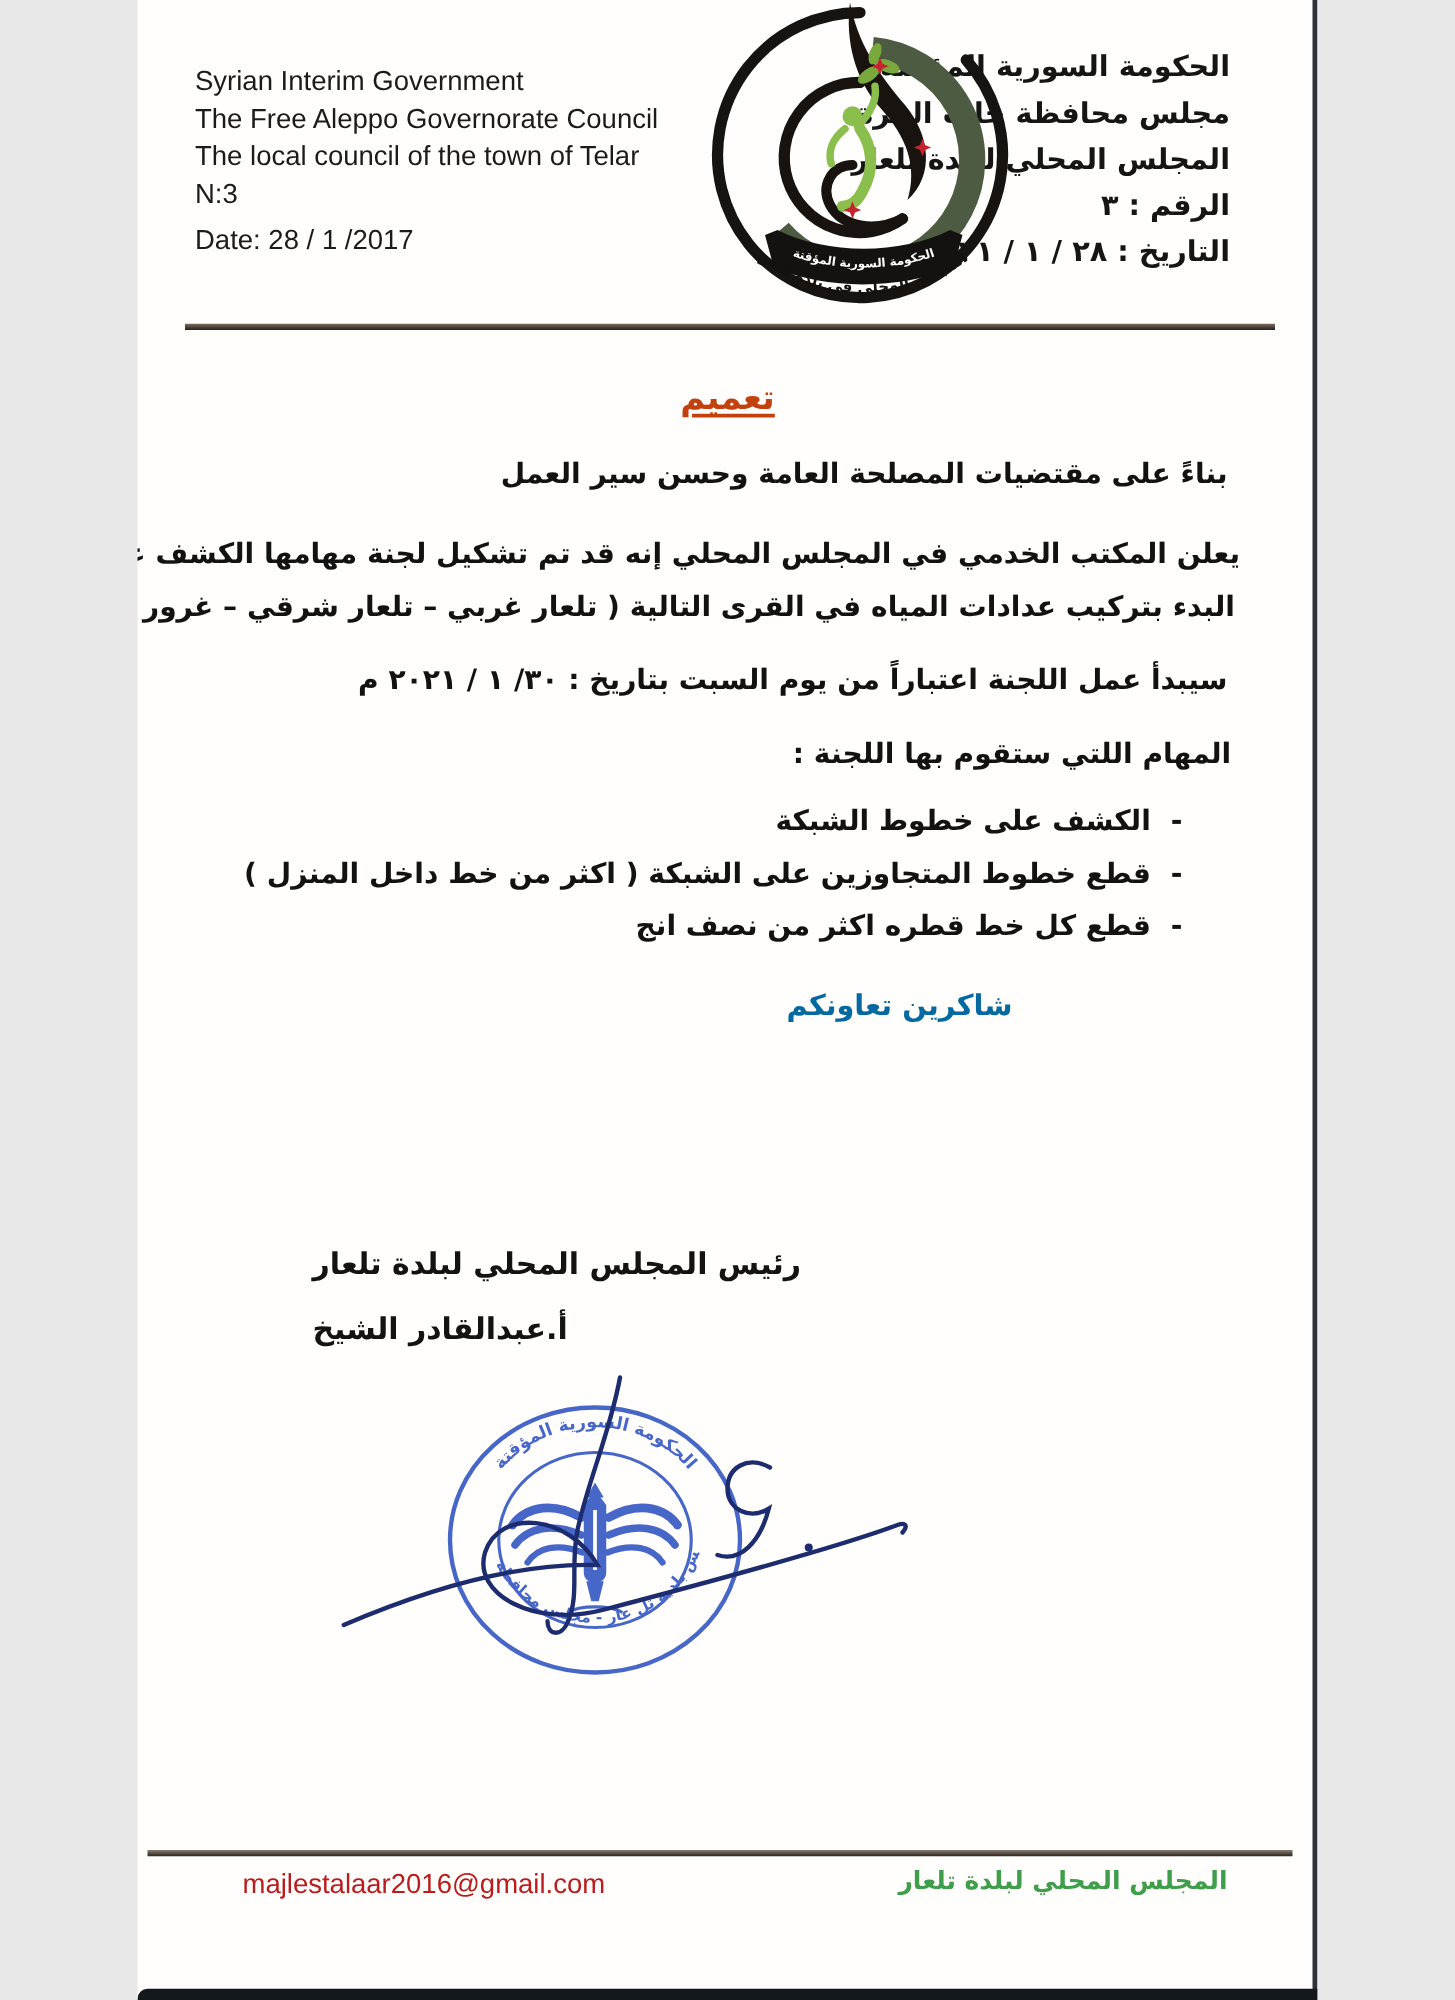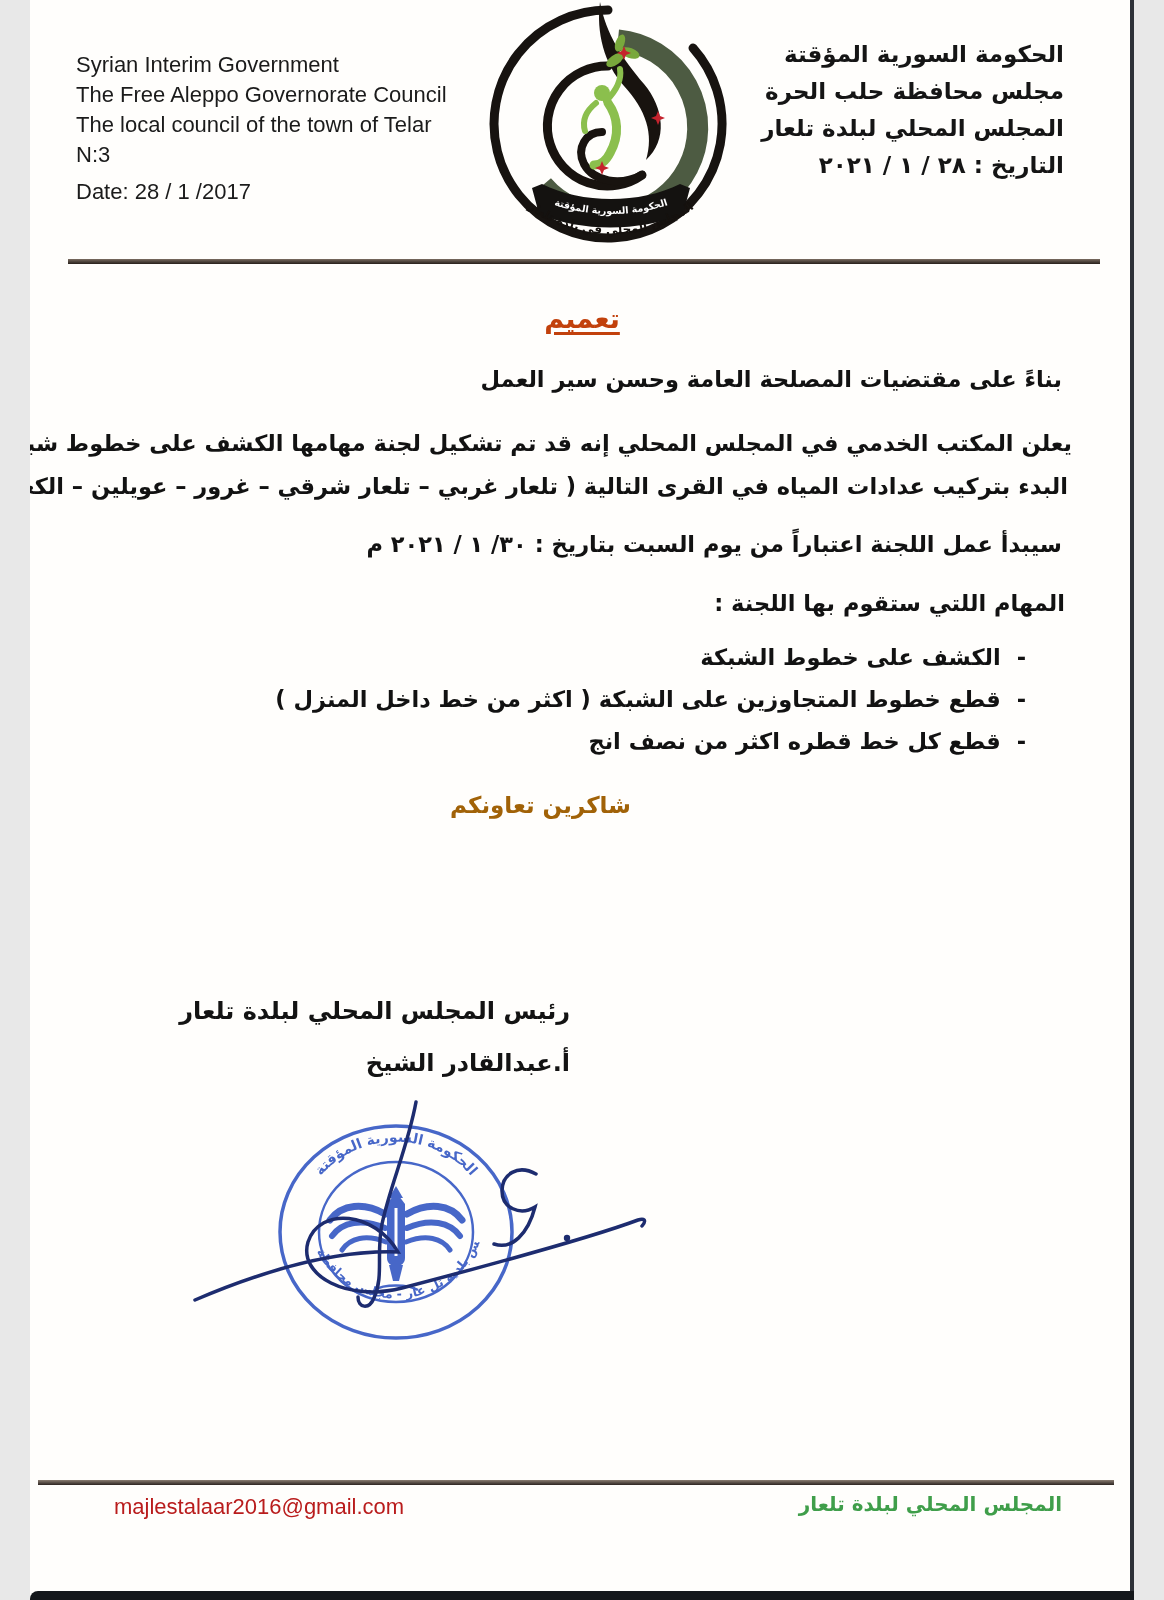--- a/index.html
+++ b/index.html
@@ -1,17 +1,17 @@
 <!DOCTYPE html>
 <html><head>
 <meta charset="utf-8">
 <style>
   html,body { margin:0; padding:0; background:#e8e8e8; }
   .page {
-    position:relative; width:1104px; height:1600px; margin:0 auto;
+    position:relative; width:944px; height:1600px; margin:0 auto;
     background:#fffefc; overflow:hidden;
     font-family:"DejaVu Sans", sans-serif; color:#141414;
   }
   
   .en-header {
     position:absolute; left:46px; top:50px;
     font-family:"Liberation Sans", sans-serif;
     font-size:22px; line-height:30px; color:#1b1b1b;
   }
   .en-header .date-line { margin-top:7px; }
@@ -40,26 +40,26 @@
   .p1      { right:62px;  top:430px; }
   .p2      { right:66px;  top:473px; }
   .start   { right:72px;  top:531px; }
   .tasks-h { right:69px;  top:590px; }
   .task    { right:108px; }
   .task-1  { top:644px; }
   .task-2  { top:686px; }
   .task-3  { top:728px; }
   .task .dash { margin-inline-end:16px; }
   .closing {
-    position:absolute; left:420px; width:280px; top:792px; text-align:left;
-    direction:rtl; font-weight:700; font-size:23px; color:#a16207;
+    position:absolute; left:420px; width:280px; top:792px; text-align:right;
+    direction:rtl; font-weight:700; font-size:23px; color:#0369a1;
   }
   
   .sig-title, .sig-name {
-    position:absolute; left:140px; width:400px; text-align:right;
+    position:absolute; left:140px; width:400px; text-align:left;
     direction:rtl; font-weight:700; color:#131313; white-space:nowrap;
   }
   .sig-title { top:997px;  font-size:24px; }
   .sig-name  { top:1049px; font-size:24px; }
   .stamp     { position:absolute; left:238px; top:1118px; width:256px; height:232px; opacity:0.93; }
   .signature { position:absolute; left:140px; top:1092px; width:500px; height:272px; }
   
   .rule-bottom {
     position:absolute; left:8px; right:20px; top:1480px; height:5px;
     background:linear-gradient(#8a7d72,#2c2420);
@@ -87,20 +87,21 @@
     <div>The Free Aleppo Governorate Council</div>
     <div>The local council of the town of Telar</div>
     <div>N:3</div>
     <div class="date-line">Date: 28 / 1 /2017</div>
   </div>
 
   <div class="ar-header">
     <div>الحكومة السورية المؤقتة</div>
     <div>مجلس محافظة حلب الحرة</div>
     <div>المجلس المحلي لبلدة تلعار</div>
+    <div>الرقم : ٣</div>
     <div>التاريخ : ٢٨ / ١ / ٢٠٢١</div>
   </div>
 
   <svg class="logo" viewBox="0 0 258 252">
 
     <path d="M 126 10 A 114 114 0 1 0 211 48" fill="none" stroke="#171310" stroke-width="9" stroke-linecap="round"></path>
 
     <path d="M 136 40 A 88 88 0 1 1 61 185" fill="none" stroke="#4d5b42" stroke-width="21"></path>
 
     <path d="M 126 66 A 60 60 0 1 0 160 175" fill="none" stroke="#18130f" stroke-width="9" stroke-linecap="round"></path>

